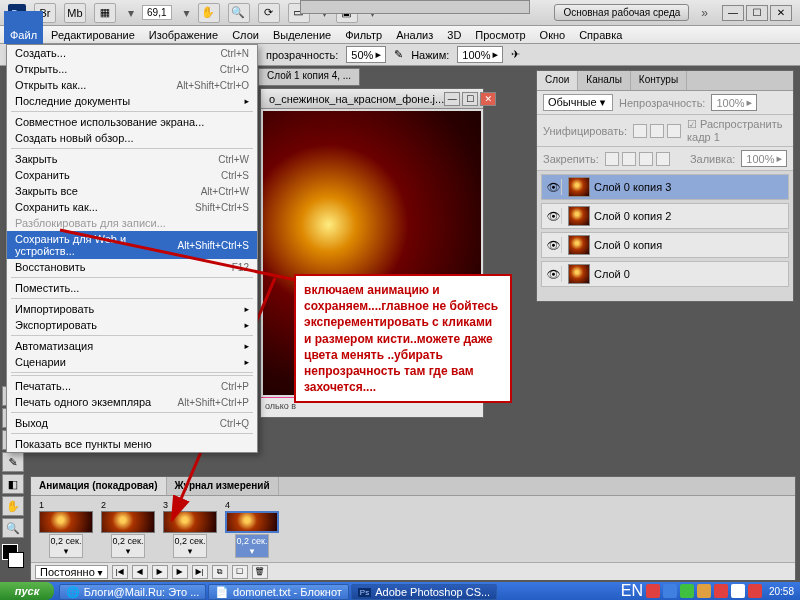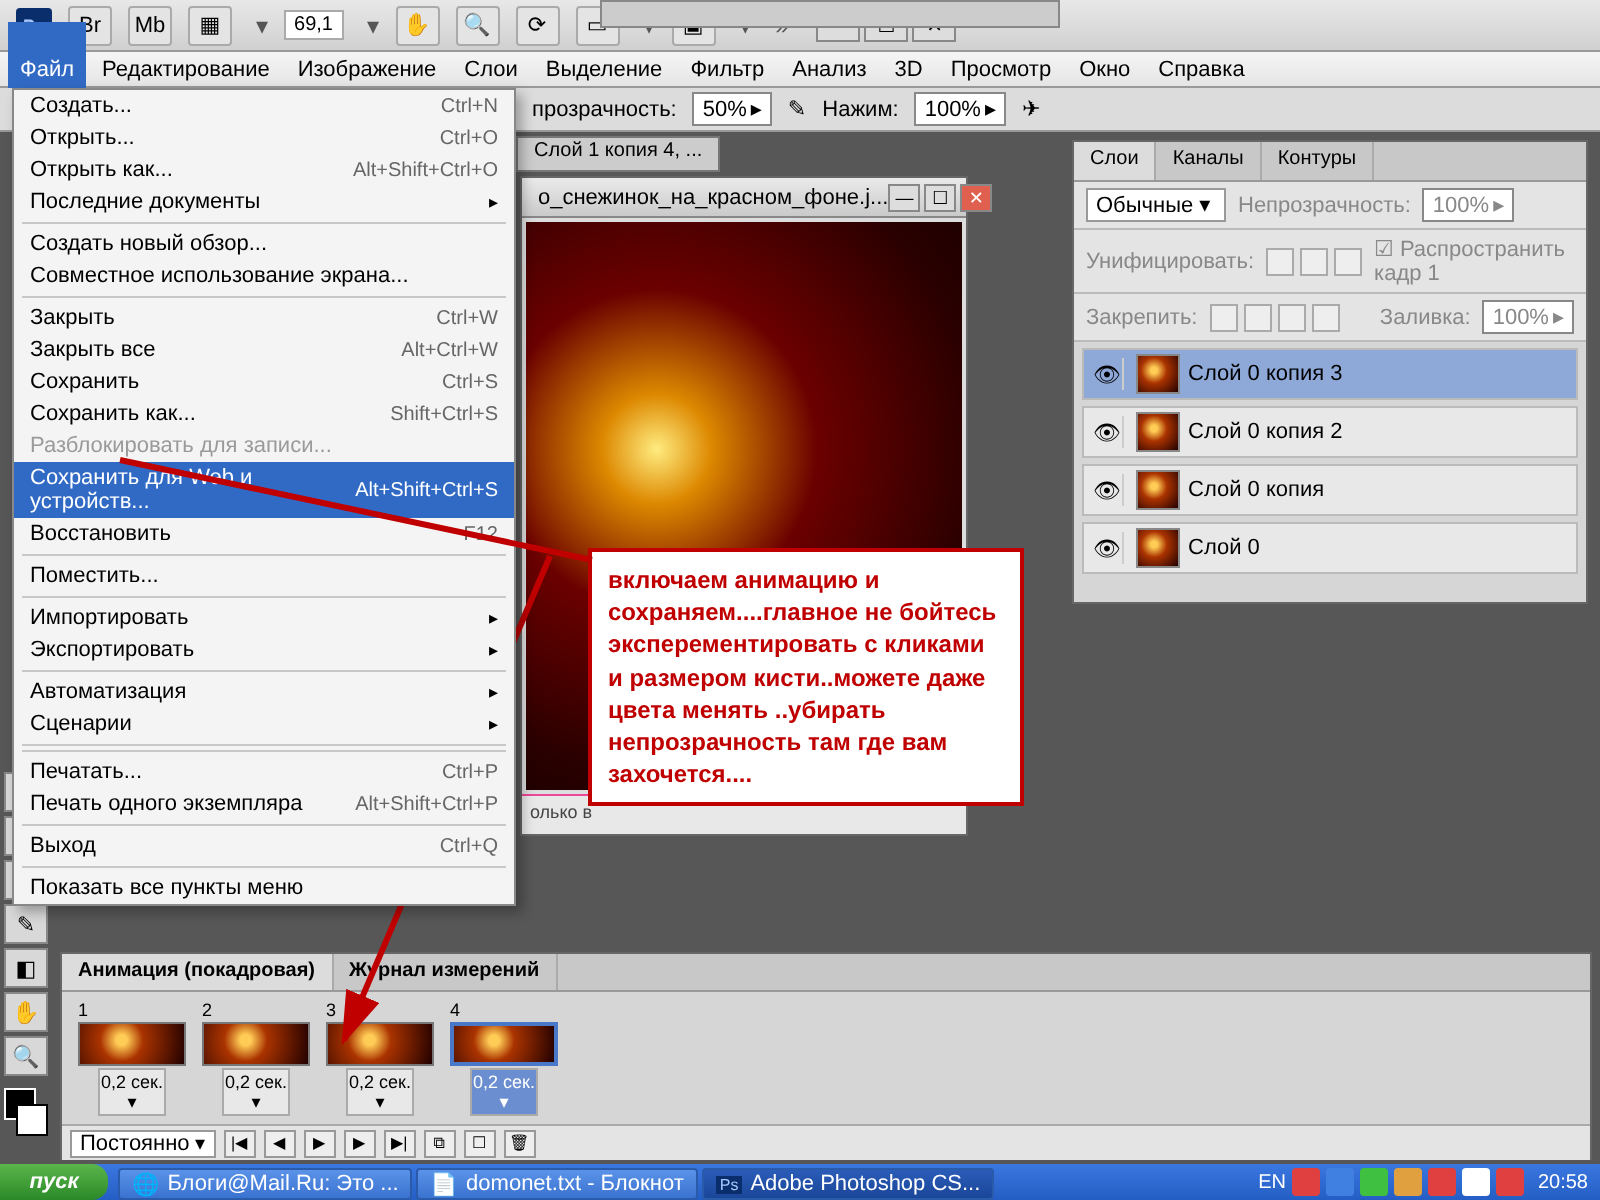--- a/index.html
+++ b/index.html
@@ -126,20 +126,21 @@
   <span class="chev">▾</span>
   <span class="zoom-val">69,1</span>
   <span class="chev">▾</span>
   <div class="tb-icon">✋</div>
   <div class="tb-icon">🔍</div>
   <div class="tb-icon">⟳</div>
   <div class="tb-icon">▭</div>
   <span class="chev">▾</span>
   <div class="tb-icon">▣</div>
   <span class="chev">▾</span>
+  <div class="workspace-btn">Основная рабочая среда</div>
   <span class="chev">»</span>
   <div class="win-btns">
     <div class="win-btn">—</div>
     <div class="win-btn">☐</div>
     <div class="win-btn">✕</div>
   </div>
 </div>
 
 <div class="menubar" id="menubar">
     <div class="menu-item open">Файл</div>
@@ -201,37 +202,37 @@
     </div>
     <div class="fm-row">
       <span>Открыть как...</span>
       <span class="fm-shc">Alt+Shift+Ctrl+O</span>
     </div>
     <div class="fm-row fm-sub">
       <span>Последние документы</span>
     </div>
     <div class="fm-sep"></div>
     <div class="fm-row">
+      <span>Совместное использование экрана...</span>
+    </div>
+    <div class="fm-row">
       <span>Создать новый обзор...</span>
-    </div>
-    <div class="fm-row">
-      <span>Совместное использование экрана...</span>
     </div>
     <div class="fm-sep"></div>
     <div class="fm-row">
       <span>Закрыть</span>
       <span class="fm-shc">Ctrl+W</span>
     </div>
     <div class="fm-row">
+      <span>Сохранить</span>
+      <span class="fm-shc">Ctrl+S</span>
+    </div>
+    <div class="fm-row">
       <span>Закрыть все</span>
       <span class="fm-shc">Alt+Ctrl+W</span>
-    </div>
-    <div class="fm-row">
-      <span>Сохранить</span>
-      <span class="fm-shc">Ctrl+S</span>
     </div>
     <div class="fm-row">
       <span>Сохранить как...</span>
       <span class="fm-shc">Shift+Ctrl+S</span>
     </div>
     <div class="fm-row disabled">
       <span>Разблокировать для записи...</span>
     </div>
     <div class="fm-row highlight">
       <span>Сохранить для Web и устройств...</span>
@@ -418,21 +419,21 @@
     </div>
   <div class="tb-item">
       <span>📄</span>
       <span>domonet.txt - Блокнот</span>
     </div>
   <div class="tb-item active">
       <span style="background:#0a2d6b;color:#a7c7ff;padding:0 2px;font-size:8px;">Ps</span>
       <span>Adobe Photoshop CS...</span>
     </div>
   <div class="tray">
-    <span style="color:#fff;font-size:10px;">EN</span>
+    <span style="color:#fff;font-size:16px;">EN</span>
     <div class="tray-ic" style="background:#e04040"></div>
     <div class="tray-ic" style="background:#4080e0"></div>
     <div class="tray-ic" style="background:#40c040"></div>
     <div class="tray-ic" style="background:#e0a040"></div>
     <div class="tray-ic" style="background:#e04040"></div>
     <div class="tray-ic" style="background:#ffffff"></div>
     <div class="tray-ic" style="background:#e04040"></div>
     <span class="clock">20:58</span>
   </div>
 </div>

